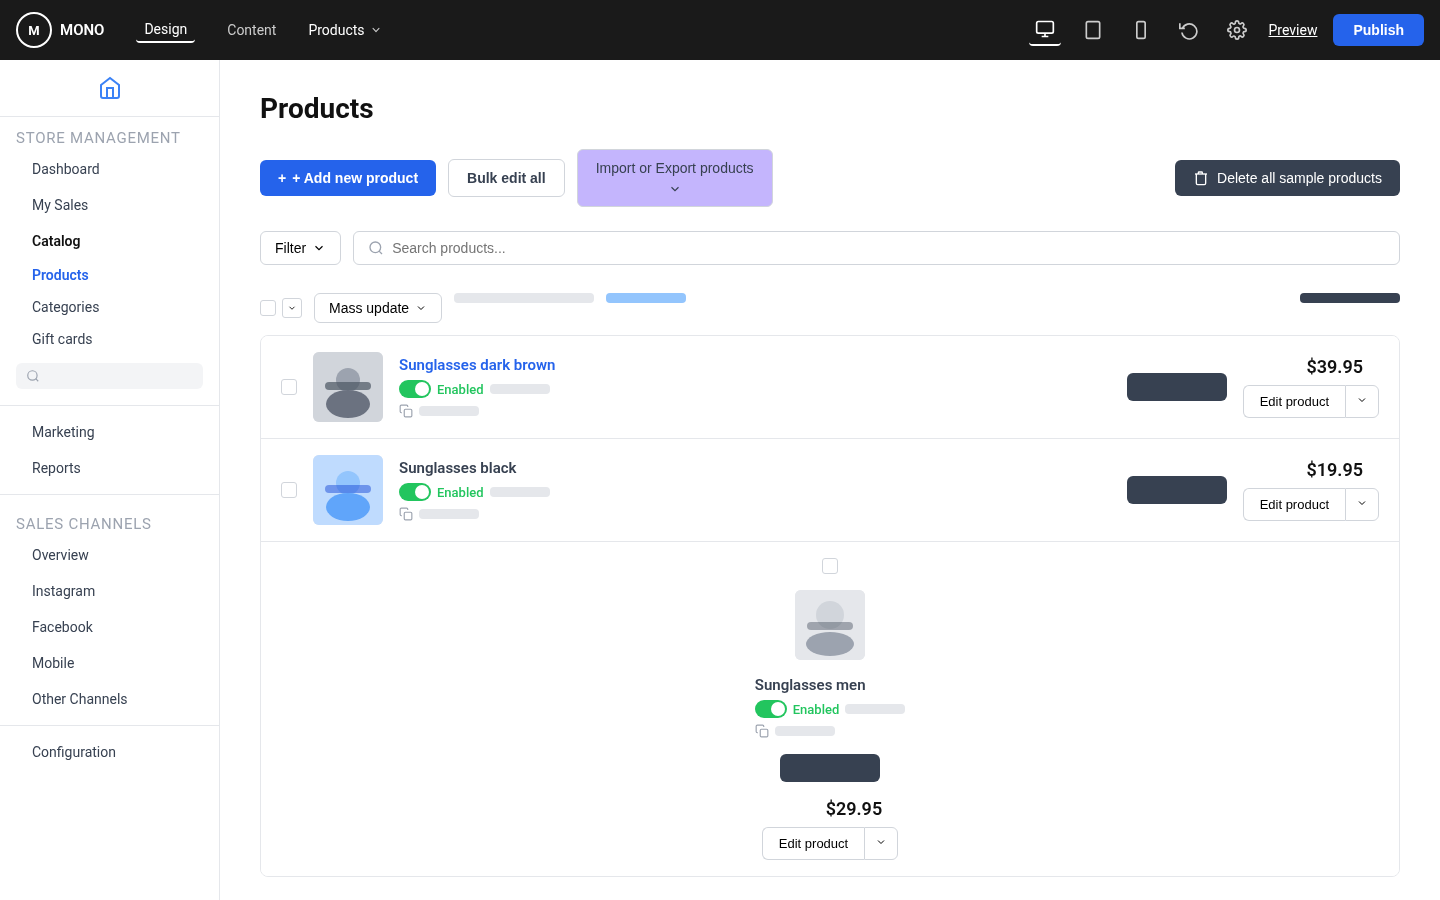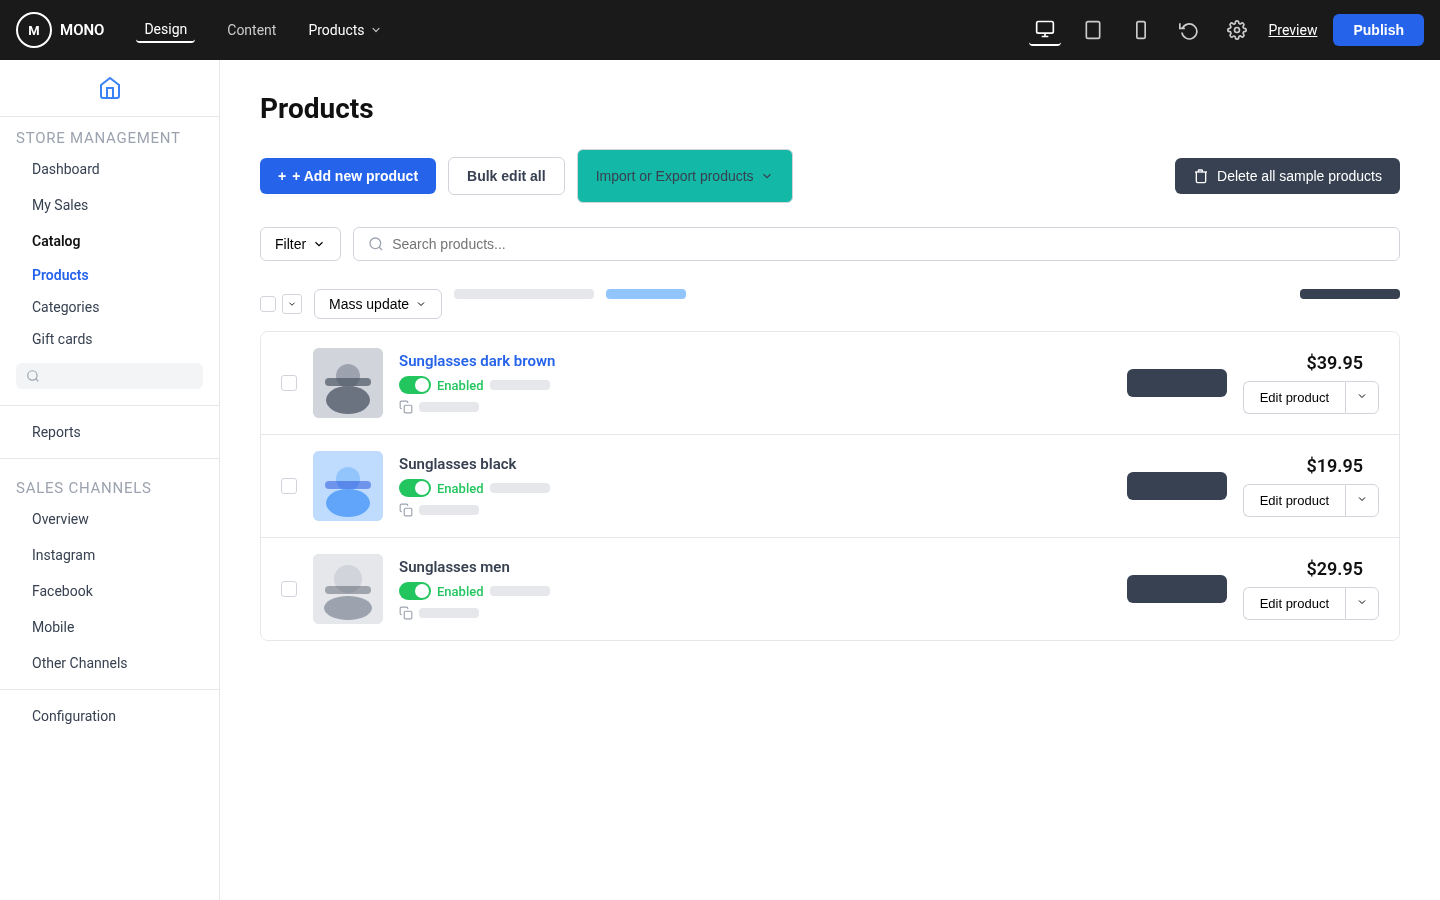--- a/index.html
+++ b/index.html
@@ -95,22 +95,22 @@
       display: flex; align-items: center; gap: 6px;
       background: #2563eb; color: #fff; border: none; padding: 10px 18px;
       border-radius: 6px; font-size: 14px; font-weight: 600; cursor: pointer;
     }
     .btn-outline {
       background: #fff; color: #374151; border: 1px solid #d1d5db; padding: 10px 18px;
       border-radius: 6px; font-size: 14px; cursor: pointer; font-weight: bold;
     }
     .btn-dropdown {
       display: flex; align-items: center; gap: 6px;
-      background: #14b8a6; color: #374151; border: 1px solid #d1d5db; padding: 18px 18px;
-      border-radius: 6px; font-size: 14px; cursor: pointer;
+      background: #c4b5fd; color: #374151; border: 1px solid #d1d5db; padding: 10px 18px;
+      border-radius: 6px; font-size: 14px; cursor: pointer; flex-direction: column;
     }
     .btn-delete {
       display: flex; align-items: center; gap: 8px;
       background: #374151; color: #fff; border: none; padding: 10px 18px;
       border-radius: 6px; font-size: 14px; cursor: pointer; margin-left: auto;
     }
     .filter-bar {
       display: flex; align-items: center; gap: 12px; margin-bottom: 16px;
     }
     .filter-btn {
@@ -148,21 +148,21 @@
     .skeleton { background: #e5e7eb; border-radius: 4px; display: inline-block; }
     .skeleton-sm { height: 10px; }
     .skeleton-dark { background: #374151; }
 
     
     .product-list { border: 1px solid #e5e7eb; border-radius: 8px; overflow: hidden; }
     .product-row {
       display: flex; align-items: center; padding: 16px 20px; border-bottom: 1px solid #e5e7eb;
       background: #fff; gap: 16px;
     }
-    .product-row:last-child { border-bottom: none; }
+    .product-row:last-child { border-bottom: none; flex-direction: column; }
     .product-img {
       width: 70px; height: 70px; border-radius: 6px; object-fit: cover; flex-shrink: 0;
       overflow: hidden; background: #e5e7eb;
     }
     .product-info { flex: 1; }
     .product-name {
       font-size: 15px; font-weight: 600; color: #2563eb; cursor: pointer; margin-bottom: 6px;
     }
     .product-name.inactive { color: #374151; }
     .product-status {
@@ -271,20 +271,21 @@
     <div class="sidebar-search">
       <div class="sidebar-search-inner">
         <svg viewBox="0 0 24 24" fill="none" stroke="currentColor" stroke-width="2">
             <circle cx="11" cy="11" r="8"></circle>
             <line x1="21" y1="21" x2="16.65" y2="16.65"></line>
           </svg>
       </div>
     </div>
 
     <div class="sidebar-divider"></div>
+    <div class="sidebar-item">Marketing</div>
     <div class="sidebar-item">Reports</div>
     <div class="sidebar-divider"></div>
     <div class="sidebar-section-label">Sales channels</div>
     <div class="sidebar-item">Overview</div>
     <div class="sidebar-item">Instagram</div>
     <div class="sidebar-item">Facebook</div>
     <div class="sidebar-item">Mobile</div>
     <div class="sidebar-item">Other Channels</div>
     <div class="sidebar-divider"></div>
     <div class="sidebar-item">Configuration</div>

